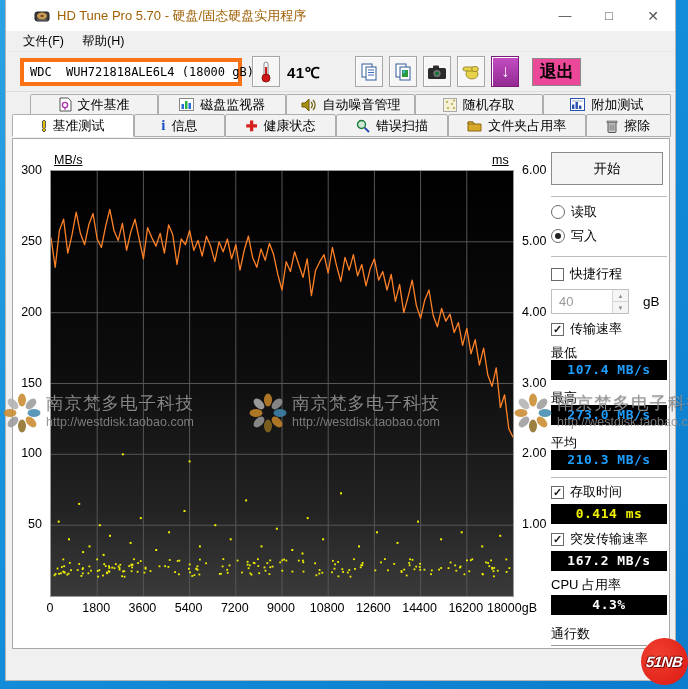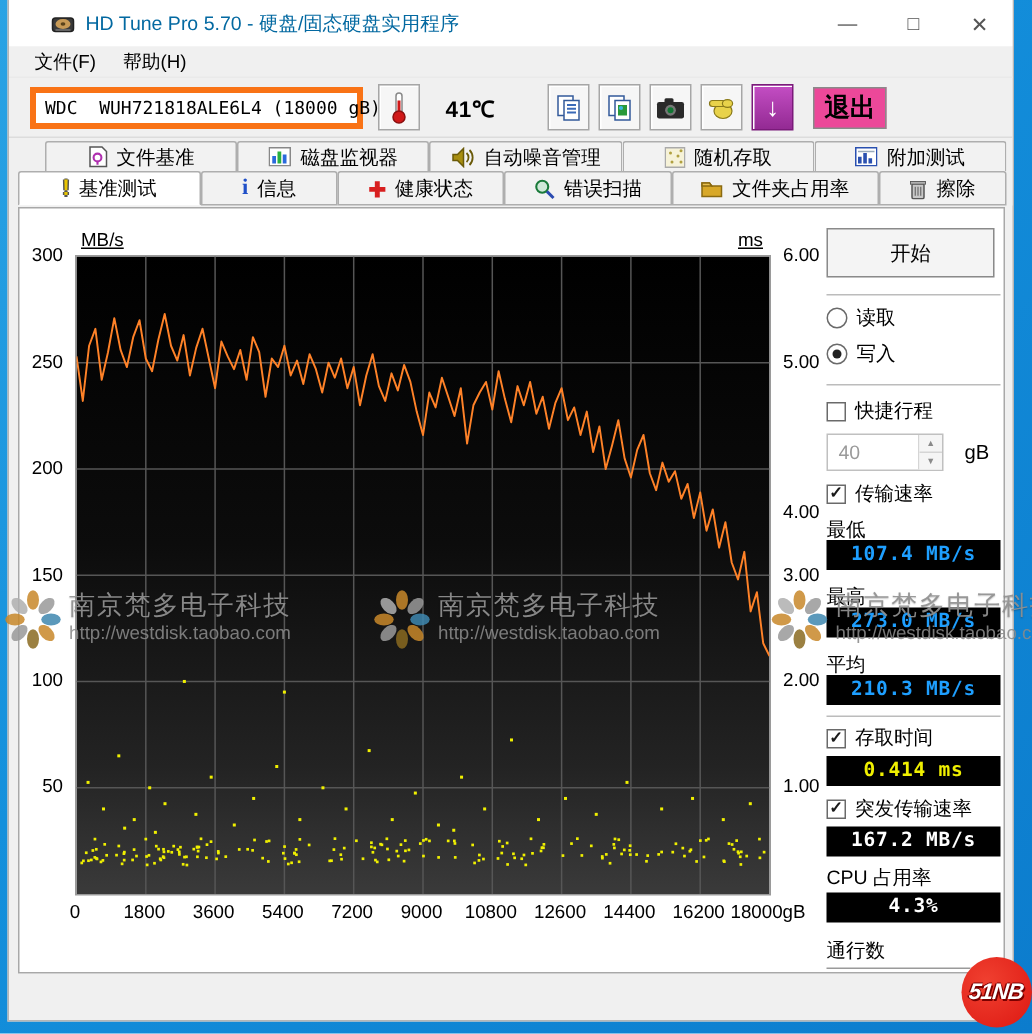--- a/index.html
+++ b/index.html
@@ -10,38 +10,38 @@
     position:relative; font-size:13px; color:#000;
   }
   .window {
     position:absolute; left:5px; top:0; width:671px; height:681px;
     background:#f0f0f0; border:1px solid #b5b5b5; border-top:none;
     display:flex; flex-direction:column;
   }
   
   .titlebar { height:31px; background:#fff; display:flex; align-items:center; flex:none; }
   .title-icon { margin-left:28px; width:16px; height:16px; flex:none; }
-  .title-text { margin-left:7px; color:#0369a1; font-size:13px; white-space:nowrap; }
+  .title-text { margin-left:7px; color:#a16207; font-size:13px; white-space:nowrap; }
   .win-controls { margin-left:auto; display:flex; height:100%; }
   .win-btn { width:44px; height:100%; display:flex; align-items:center; justify-content:center;
              color:#555; font-size:13px; }
   .win-btn.close { font-size:14px; }
   
   .menubar { height:21px; background:#f0f0f0; display:flex; align-items:center; padding-left:8px; flex:none; border-bottom:1px solid #eaeaea;}
   .menu-item { padding:0 9px; font-size:12.5px; }
   
   .toolbar { height:40px; background:#f0f0f0; display:flex; align-items:center; flex:none; border-bottom:1px solid #dcdcdc; }
   .drive-select { margin-left:14px; width:222px; height:28px; background:#fff; border:4px solid #f97316;
       display:flex; align-items:center; padding:0 6px; font-family:"DejaVu Sans Mono", monospace;
       font-size:12px; white-space:pre; }
   .drive-select .chev { margin-left:auto; color:#444; font-size:13px; }
   .tool-btn { width:28px; height:31px; background:#f6f6f6; border:1px solid #a6a6a6;
       box-shadow:inset 1px 1px 0 #ffffff; display:flex; align-items:center; justify-content:center; flex:none; }
   .thermo-btn { margin-left:10px; }
-  .temp-text { margin-left:17px; font-weight:bold; font-size:15px; letter-spacing:0.5px; }
+  .temp-text { margin-left:7px; font-weight:bold; font-size:15px; letter-spacing:0.5px; }
   .btn-group { margin-left:35px; display:flex; gap:6px; align-items:center; }
   .tool-btn.purple { background:linear-gradient(#c44ec4,#932a93); border-color:#7a1a7a; }
   .tool-btn.purple .dl { color:#fff; font-weight:bold; font-size:17px; line-height:1; }
   .exit-btn { margin-left:13px; width:49px; height:28px; background:#ec4899; border:1px solid #8a8a8a;
       display:flex; align-items:center; justify-content:center; font-size:17px;font-weight:bold; }
   
   .tabs { flex:none; background:#f0f0f0; }
   .tab-row { display:flex; }
   .tab-row1 { padding:2px 4px 0 24px; height:22px; }
   .tab-row2 { padding:0 4px 0 6px; height:23px; }
@@ -526,21 +526,21 @@
           <div class="tick" style="top: -8px;">300</div>
           <div class="tick" style="top: 62.8333px;">250</div>
           <div class="tick" style="top: 133.667px;">200</div>
           <div class="tick" style="top: 204.5px;">150</div>
           <div class="tick" style="top: 275.333px;">100</div>
           <div class="tick" style="top: 346.167px;">50</div>
         </div>
       <div id="y-right-ticks">
           <div class="tick" style="top: -8px; left: 4px;">6.00</div>
           <div class="tick" style="top: 62.8333px; left: 4px;">5.00</div>
-          <div class="tick" style="top: 133.667px; left: 4px; margin-top: 29px;">4.00</div>
+          <div class="tick" style="top: 133.667px; left: 4px;">4.00</div>
           <div class="tick" style="top: 204.5px; left: 4px;">3.00</div>
           <div class="tick" style="top: 275.333px; left: 4px;">2.00</div>
           <div class="tick" style="top: 346.167px; left: 4px;">1.00</div>
         </div>
       <div id="x-ticks">
           <div class="tick" style="left: 0px; transform: translateX(-50%);">0</div>
           <div class="tick" style="left: 46.2px; transform: translateX(-50%);">1800</div>
           <div class="tick" style="left: 92.4px; transform: translateX(-50%);">3600</div>
           <div class="tick" style="left: 138.6px; transform: translateX(-50%);">5400</div>
           <div class="tick" style="left: 184.8px; transform: translateX(-50%);">7200</div>

